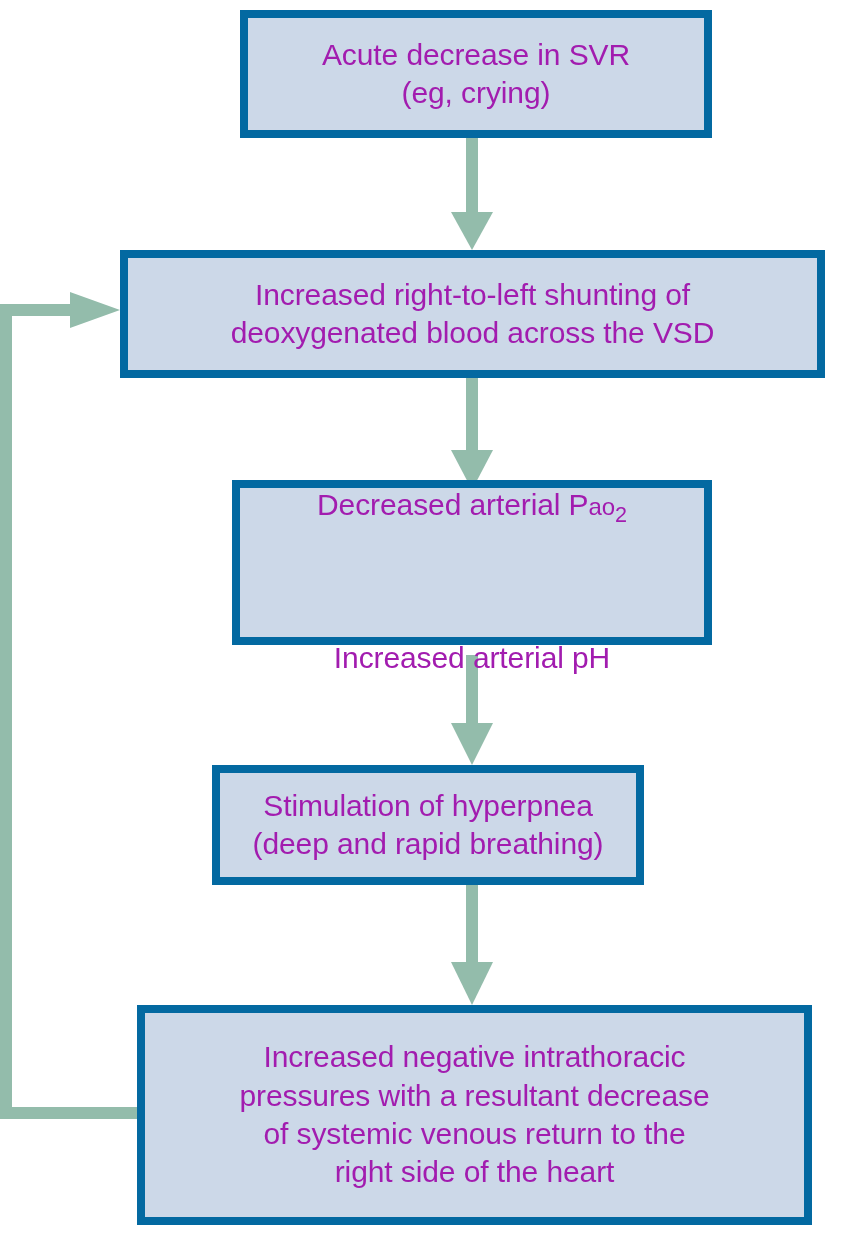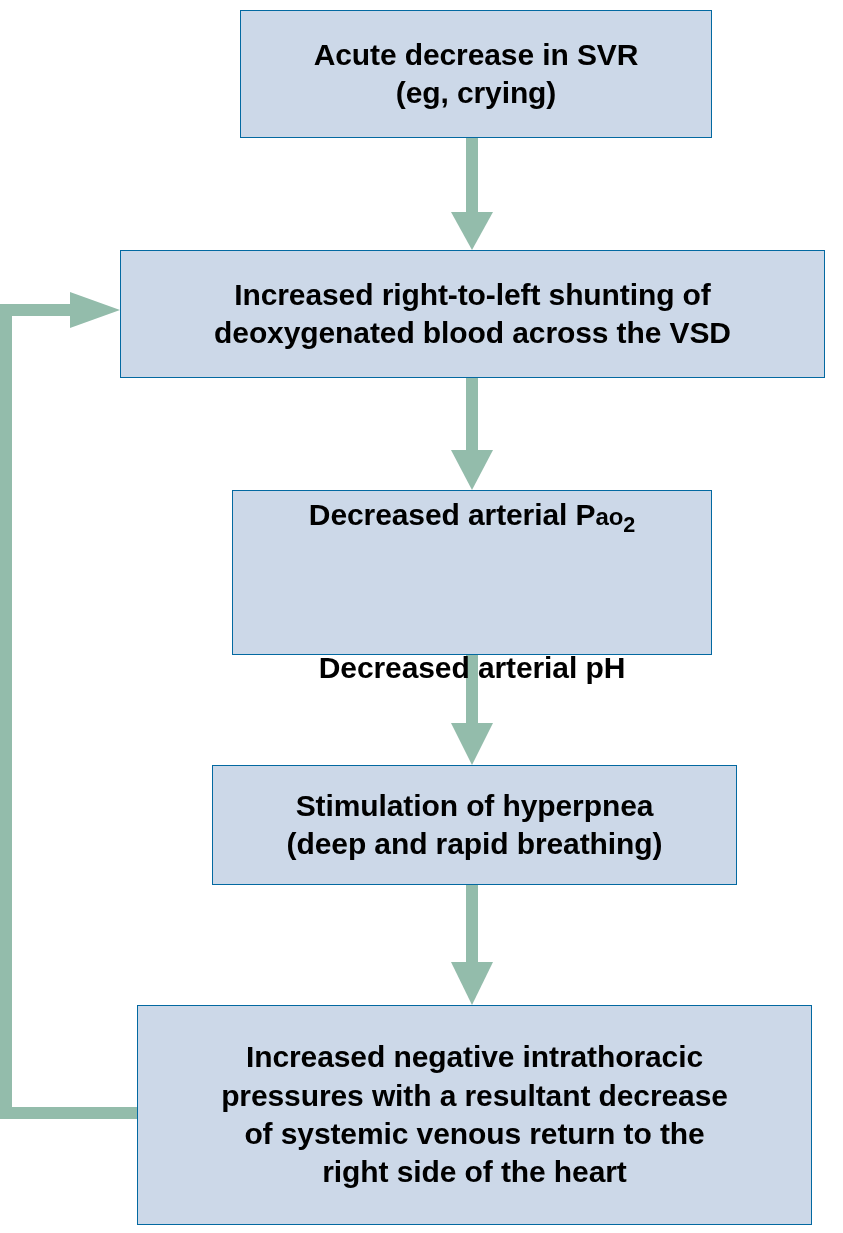--- a/index.html
+++ b/index.html
@@ -14,40 +14,39 @@
     position: relative;
     width: 843px;
     height: 1233px;
     background: #ffffff;
     overflow: hidden;
   }
   .node {
     position: absolute;
     box-sizing: border-box;
     background: #ccd8e8;
-    border: 1px solid #0369a1;
+    border: 8px solid #0369a1;
     display: flex;
     align-items: center;
     justify-content: center;
     text-align: center;
-    color: #000000;
+    color: #a21caf;
     font-size: 30px;
     line-height: 1.28;
     letter-spacing: -0.1px;
-    font-weight: bold;
   }
   .node .txt {
     display: block;
     width: 100%;
     white-space: pre-line;
   }
   #node-1 { left: 240px; top: 10px;   width: 472px; height: 128px; }
   #node-2 { left: 120px; top: 250px;  width: 705px; height: 128px; }
-  #node-3 { left: 232px; top: 490px;  width: 480px; height: 165px; }
-  #node-4 { left: 212px; top: 765px;  width: 525px; height: 120px; }
+  #node-3 { left: 232px; top: 480px;  width: 480px; height: 165px; }
+  #node-4 { left: 212px; top: 765px;  width: 432px; height: 120px; }
   #node-5 { left: 137px; top: 1005px; width: 675px; height: 220px; }
 
   .sub {
     font-size: 0.72em;
     vertical-align: sub;
     line-height: 0;
   }
   .smallcap {
     font-size: 0.80em;
   }
@@ -103,21 +102,21 @@
 
   <div class="node" id="node-2">
     <span class="txt">Increased right-to-left shunting of
 deoxygenated blood across the VSD</span>
   </div>
 
   <div class="node" id="node-3">
     <span class="txt">
       <span><span>Decreased arterial P</span><span class="smallcap">ao</span><span class="sub">2</span></span><br>
       <br>
-      <span>Decreased arterial pH</span>
+      <span>Increased arterial pH</span>
     </span>
   </div>
 
   <div class="node" id="node-4">
     <span class="txt">Stimulation of hyperpnea
 (deep and rapid breathing)</span>
   </div>
 
   <div class="node" id="node-5">
     <span class="txt">Increased negative intrathoracic

